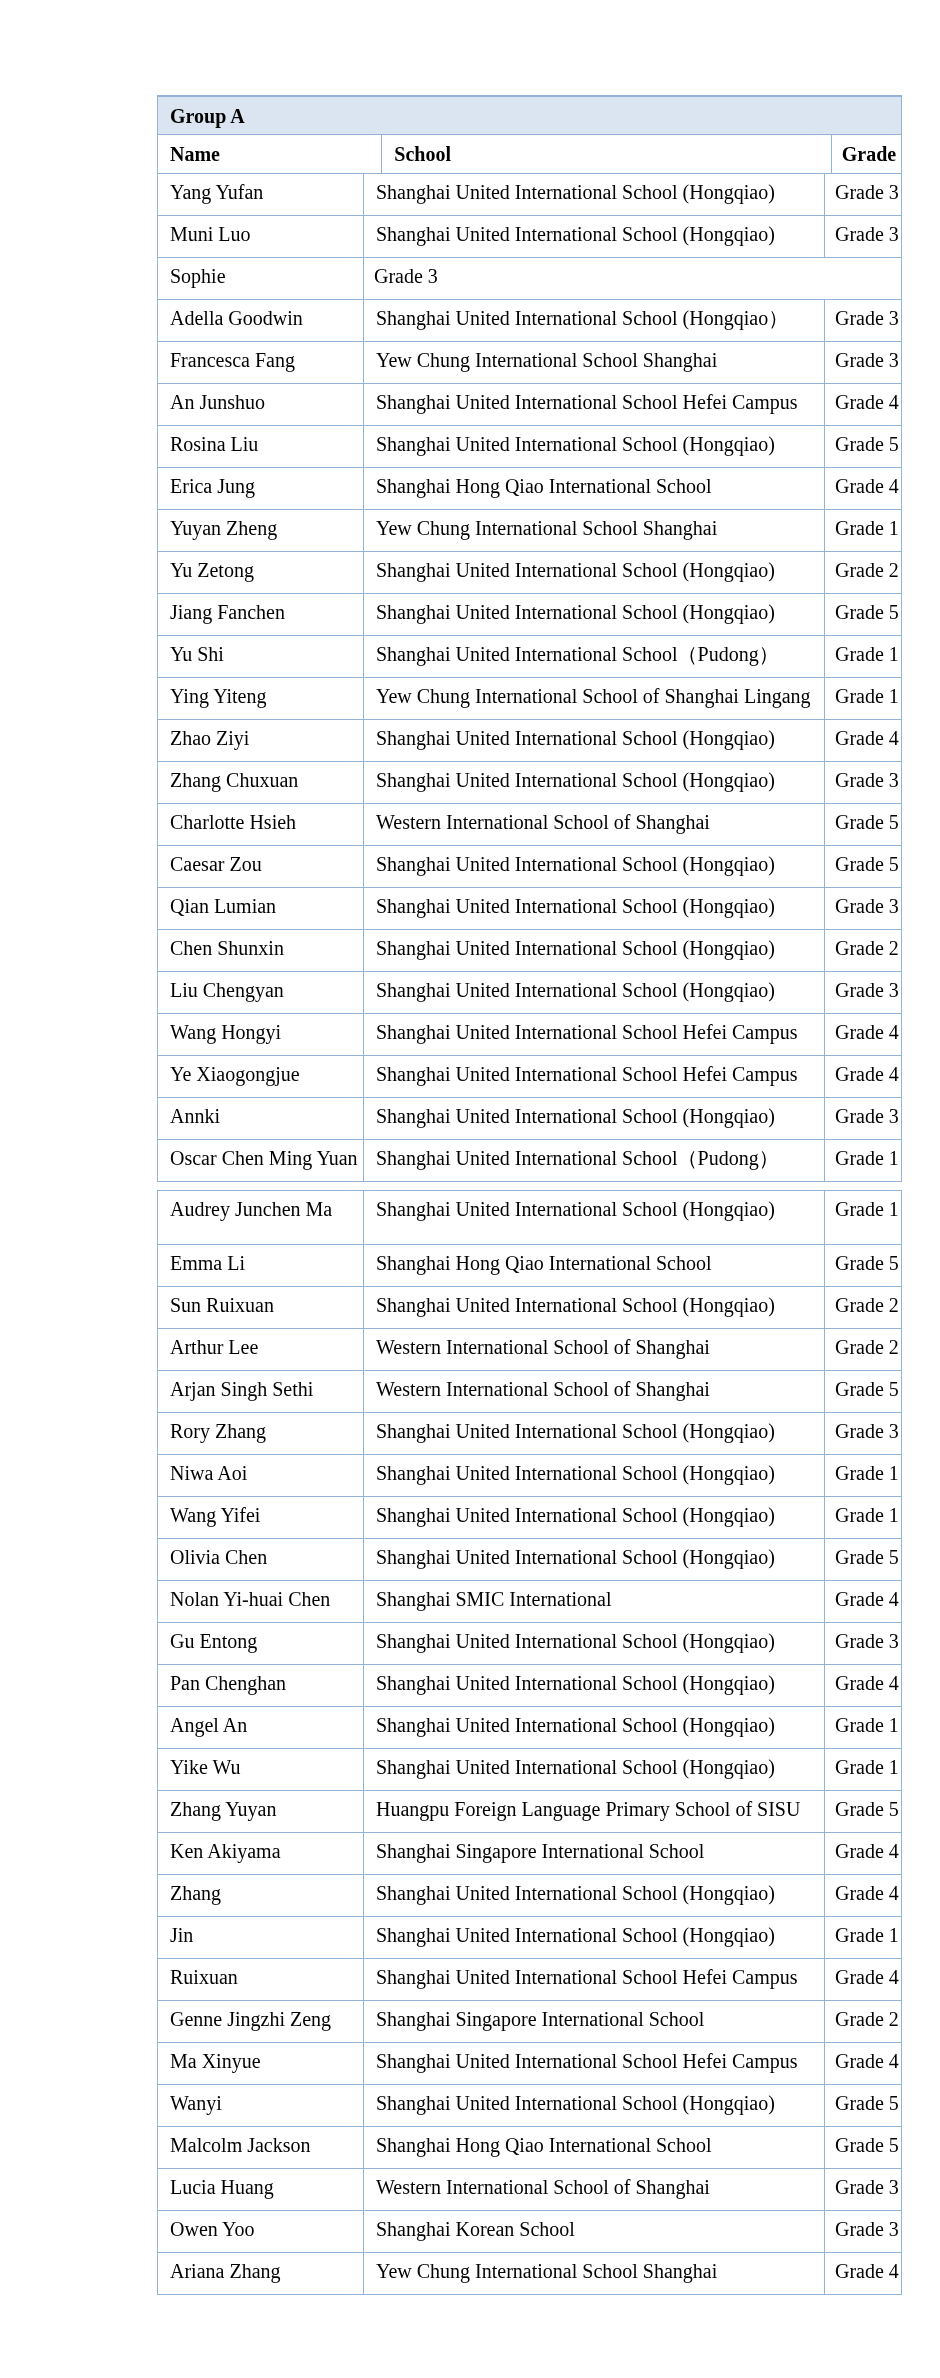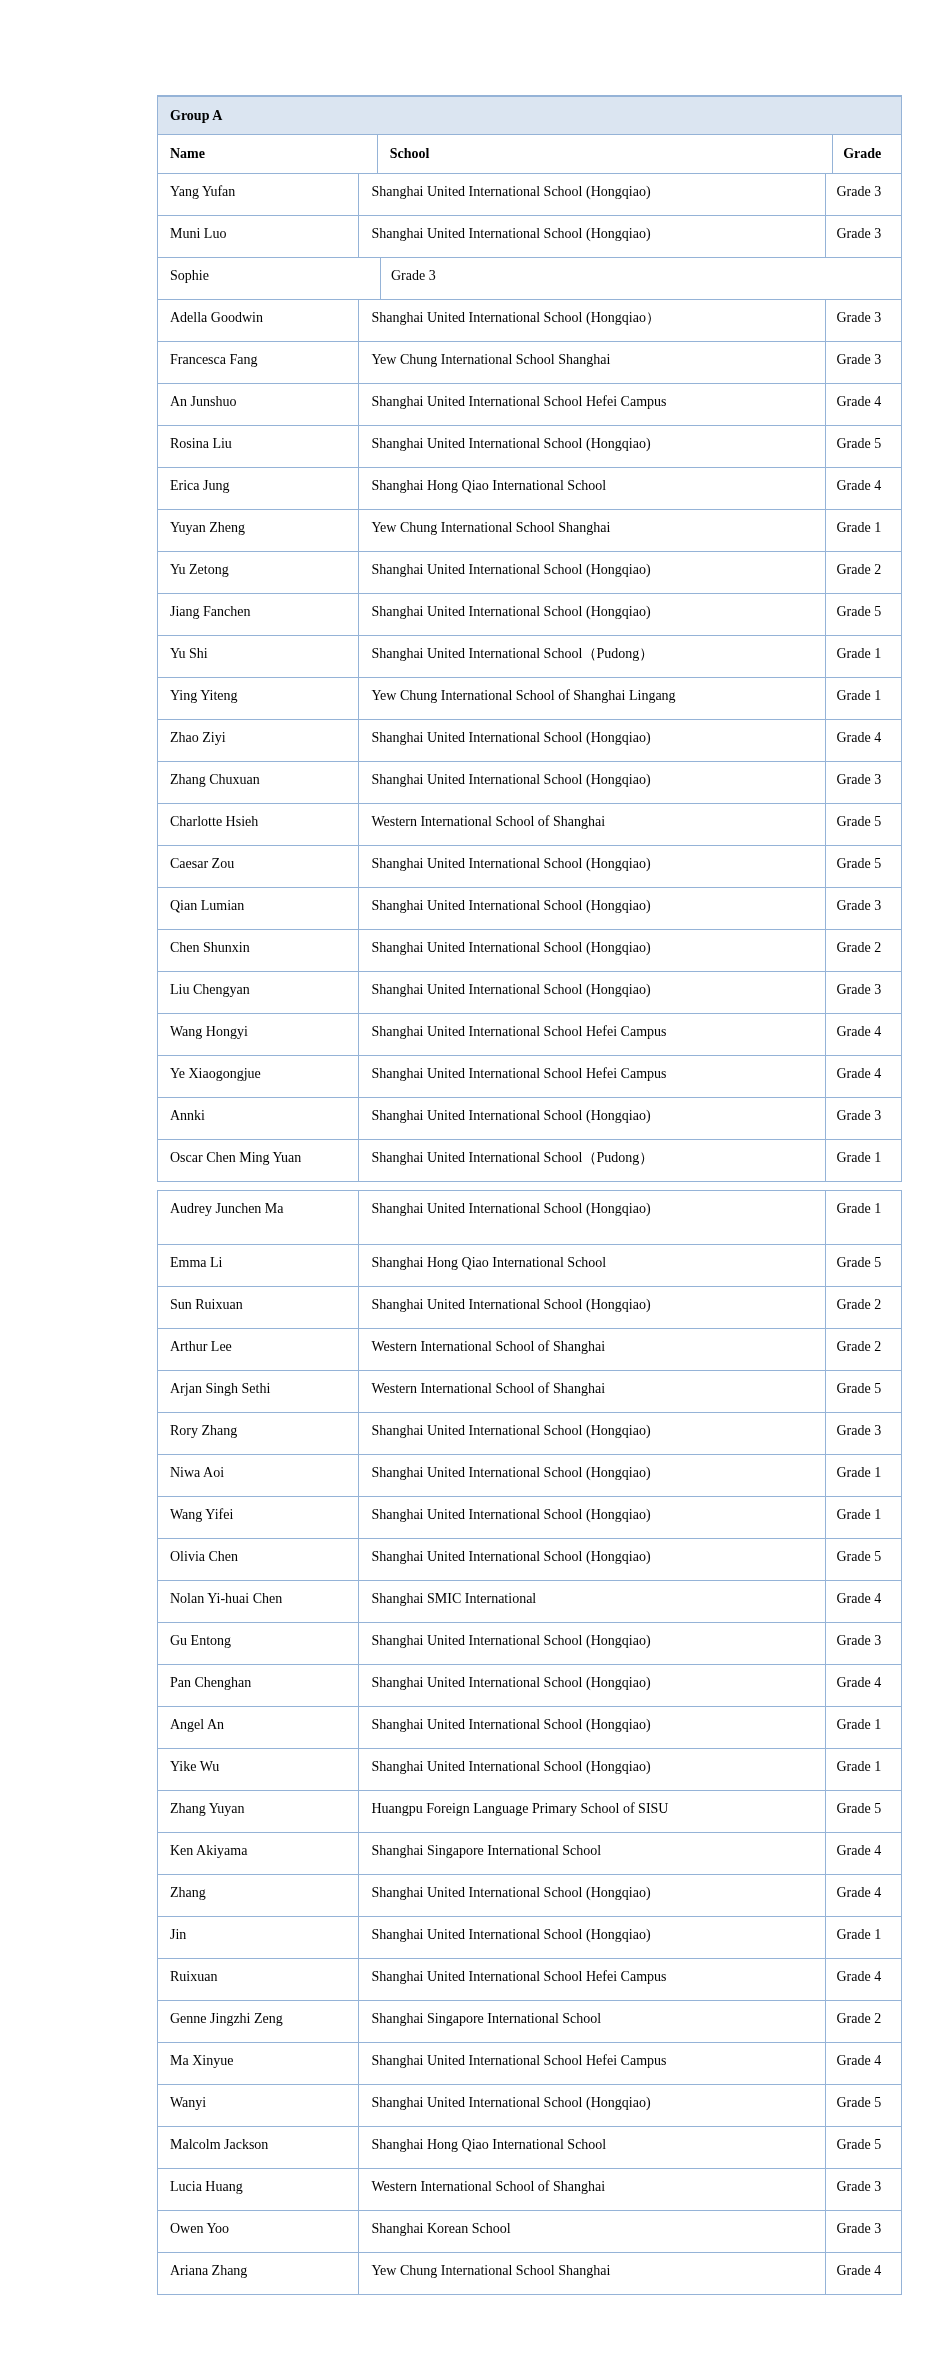--- a/index.html
+++ b/index.html
@@ -22,21 +22,21 @@
     left: 0; top: 0;
     width: 940px;
     height: 2378px;
     background: var(--page-bg);
   }
   .doc-table {
     position: absolute;
     left: 140px;
     top: 95px;
     width: 745px;
-    font-size: 14px;
+    font-size: 20px;
     line-height: 22px;
     padding-left: 17px;
   }
   .row {
     display: flex;
     width: 745px;
     border-left: 1px solid var(--border-color);
     border-right: 1px solid var(--border-color);
     border-bottom: 1px solid var(--border-color);
     background: #ffffff;
@@ -53,21 +53,21 @@
   .header-row { height: 39px; gap: 40px; }
   .data-row { height: 42px; }
   .cell {
     overflow: hidden;
     white-space: nowrap;
     padding: 7px 8px 0 12px;
   }
   .th { font-weight: bold; padding-top: 8px; }
   .c-name   { width: 205px; }
   .c-school { width: 461px; border-left: 1px solid var(--border-color); }
-  .c-grade  { width: 77px;  border-left: 1px solid var(--border-color); padding-left: 10px; margin-left: 17px; }
+  .c-grade  { width: 77px;  border-left: 1px solid var(--border-color); padding-left: 10px; }
   .page-gap {
     height: 8px;
     background: var(--page-bg);
   }
   #rows-b .data-row:first-child {
     border-top: 1px solid var(--border-color);
     height: 55px;
   }
 </style>
 </head>

